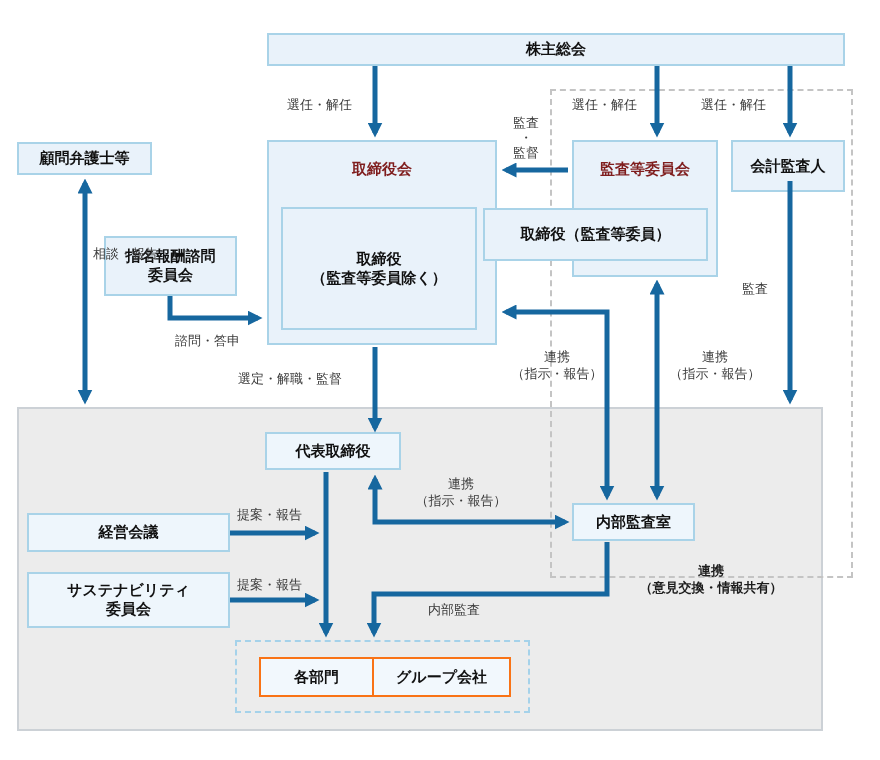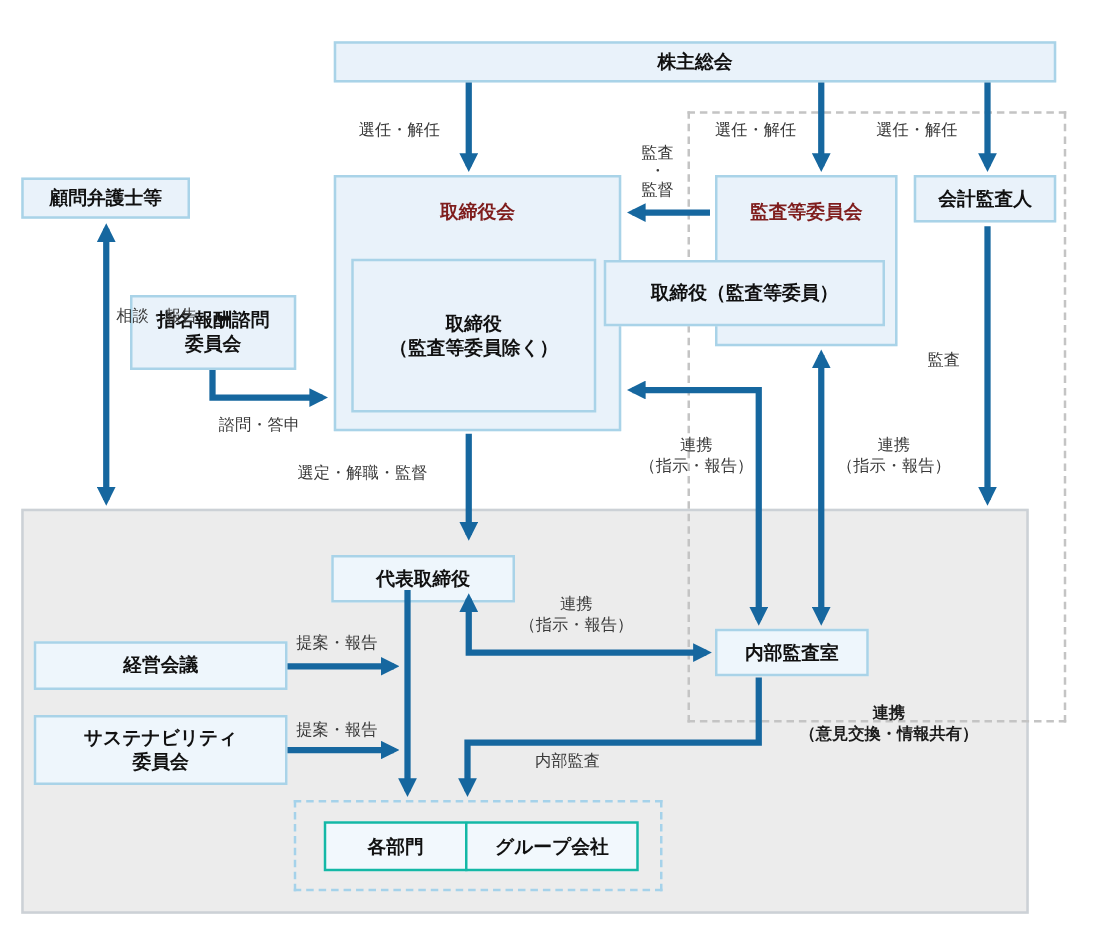--- a/index.html
+++ b/index.html
@@ -26,21 +26,21 @@
     background:#ececec;border:2px solid #ccd1d6;z-index:1;
   }
   .dashed-gray{
     border:2px dashed #c4c4c4;z-index:2;background:transparent;
   }
   .dashed-blue{
     border:2px dashed #a5d2ea;z-index:2;background:transparent;
   }
   .cellrow{display:flex;z-index:3;}
   .cell{
-    background:#f2f8fd;border:2px solid #14b8a6;color:#111;
+    background:#f2f8fd;border:2px solid #f97316;color:#111;
     display:flex;align-items:center;justify-content:center;
     font-weight:bold;font-size:15px;box-sizing:border-box;
   }
   .cell + .cell{margin-left:-2px;}
   .edge-label{
     position:absolute;font-size:13px;color:#3a3a3a;line-height:17px;
     white-space:pre-line;z-index:5;
   }
   .edge-label.center{text-align:center;}
   .edge-label.bold{font-weight:bold;color:#1c1c1c;}
@@ -69,34 +69,34 @@
   </div>
 
   <div class="abs container-node" style="left:572px;top:140px;width:146px;height:137px;">
     <div class="toplabel">監査等委員会</div>
   </div>
 
   <div class="abs node" style="left:483px;top:208px;width:225px;height:53px;z-index:3;justify-content:center;">
     <span>取締役（監査等委員）</span>
   </div>
 
-  <div class="abs node" style="left:731px;top:140px;width:114px;height:38px;">
+  <div class="abs node" style="left:731px;top:140px;width:114px;height:52px;">
     <span>会計監査人</span>
   </div>
 
   <div class="abs node" style="left:17px;top:142px;width:135px;height:33px;">
     <span>顧問弁護士等</span>
   </div>
 
   <div class="abs node" style="left:104px;top:236px;width:133px;height:60px;">
     <span>指名報酬諮問
 委員会</span>
   </div>
 
-  <div class="abs node lightfill" style="left:265px;top:444px;width:147px;height:38px;">
+  <div class="abs node lightfill" style="left:265px;top:432px;width:136px;height:38px;">
     <span>代表取締役</span>
   </div>
 
   <div class="abs node lightfill" style="left:27px;top:513px;width:203px;height:39px;">
     <span>経営会議</span>
   </div>
 
   <div class="abs node lightfill" style="left:27px;top:572px;width:203px;height:56px;">
     <span>サステナビリティ
 委員会</span>

